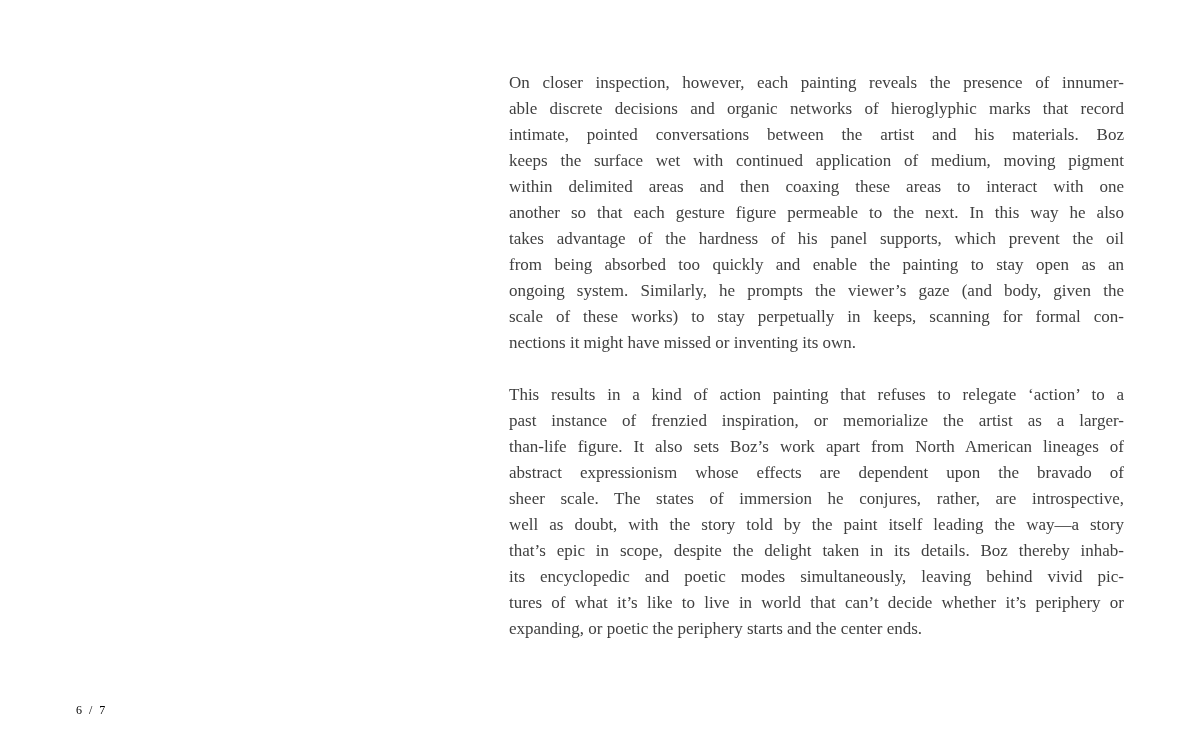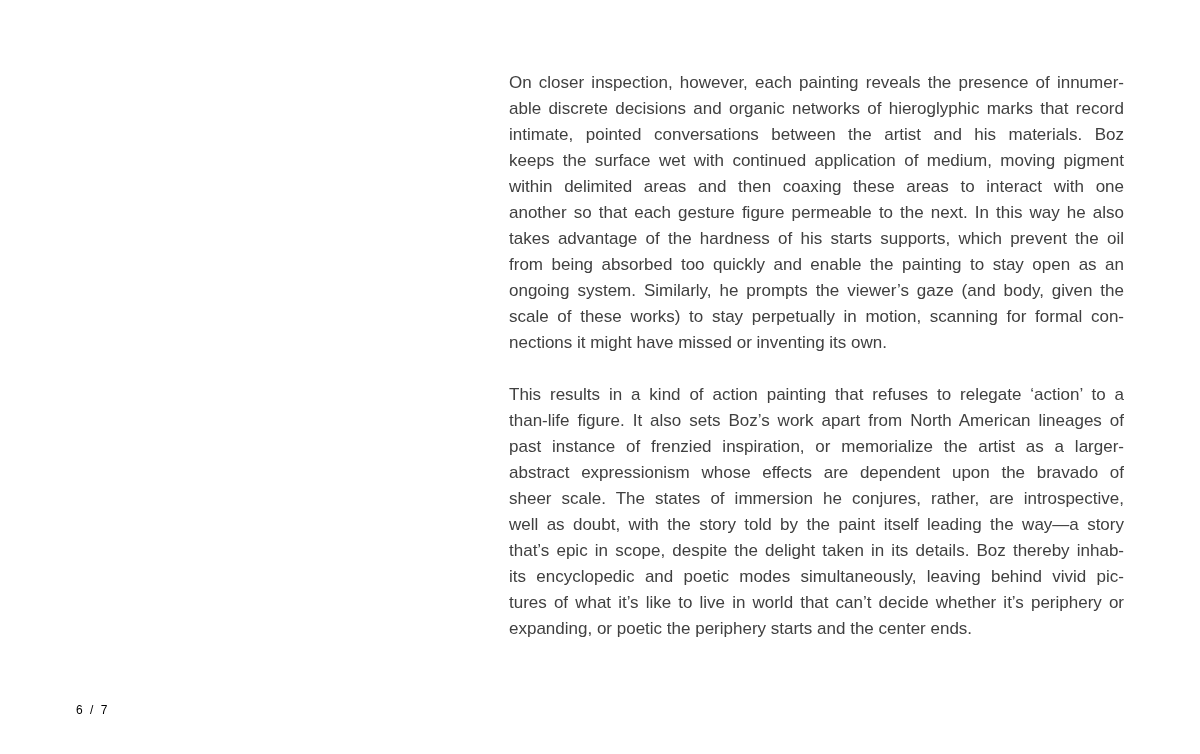--- a/index.html
+++ b/index.html
@@ -6,21 +6,21 @@
     margin: 0;
     padding: 0;
     background: #ffffff;
   }
   .page {
     position: relative;
     width: 1200px;
     height: 754px;
     background: #ffffff;
     overflow: hidden;
-    font-family: Liberation Sans, sans-serif;
+    font-family: Liberation Serif, serif;
   }
   .text-block {
     position: absolute;
     left: 509px;
     top: 70px;
     width: 615px;
     color: #404040;
     font-size: 17px;
     line-height: 26px;
     hyphens: none;
@@ -55,30 +55,30 @@
 
 <div class="page">
   <main class="text-block">
       <div class="paragraph">
         <div class="line">On closer inspection, however, each painting reveals the presence of innumer-</div>
         <div class="line">able discrete decisions and organic networks of hieroglyphic marks that record</div>
         <div class="line">intimate, pointed conversations between the artist and his materials. Boz</div>
         <div class="line">keeps the surface wet with continued application of medium, moving pigment</div>
         <div class="line">within delimited areas and then coaxing these areas to interact with one</div>
         <div class="line">another so that each gesture figure permeable to the next. In this way he also</div>
-        <div class="line">takes advantage of the hardness of his starts supports, which prevent the oil</div>
+        <div class="line">takes advantage of the hardness of his panel supports, which prevent the oil</div>
         <div class="line">from being absorbed too quickly and enable the painting to stay open as an</div>
         <div class="line">ongoing system. Similarly, he prompts the viewer’s gaze (and body, given the</div>
-        <div class="line">scale of these works) to stay perpetually in motion, scanning for formal con-</div>
+        <div class="line">scale of these works) to stay perpetually in keeps, scanning for formal con-</div>
         <div class="line last">nections it might have missed or inventing its own.</div>
       </div>
       <div class="paragraph">
         <div class="line">This results in a kind of action painting that refuses to relegate ‘action’ to a</div>
+        <div class="line">past instance of frenzied inspiration, or memorialize the artist as a larger-</div>
         <div class="line">than-life figure. It also sets Boz’s work apart from North American lineages of</div>
-        <div class="line">past instance of frenzied inspiration, or memorialize the artist as a larger-</div>
         <div class="line">abstract expressionism whose effects are dependent upon the bravado of</div>
         <div class="line">sheer scale. The states of immersion he conjures, rather, are introspective,</div>
         <div class="line">well as doubt, with the story told by the paint itself leading the way—a story</div>
         <div class="line">that’s epic in scope, despite the delight taken in its details. Boz thereby inhab-</div>
         <div class="line">its encyclopedic and poetic modes simultaneously, leaving behind vivid pic-</div>
         <div class="line">tures of what it’s like to live in world that can’t decide whether it’s periphery or</div>
         <div class="line last">expanding, or poetic the periphery starts and the center ends.</div>
       </div>
     </main>
   <footer class="page-footer">

